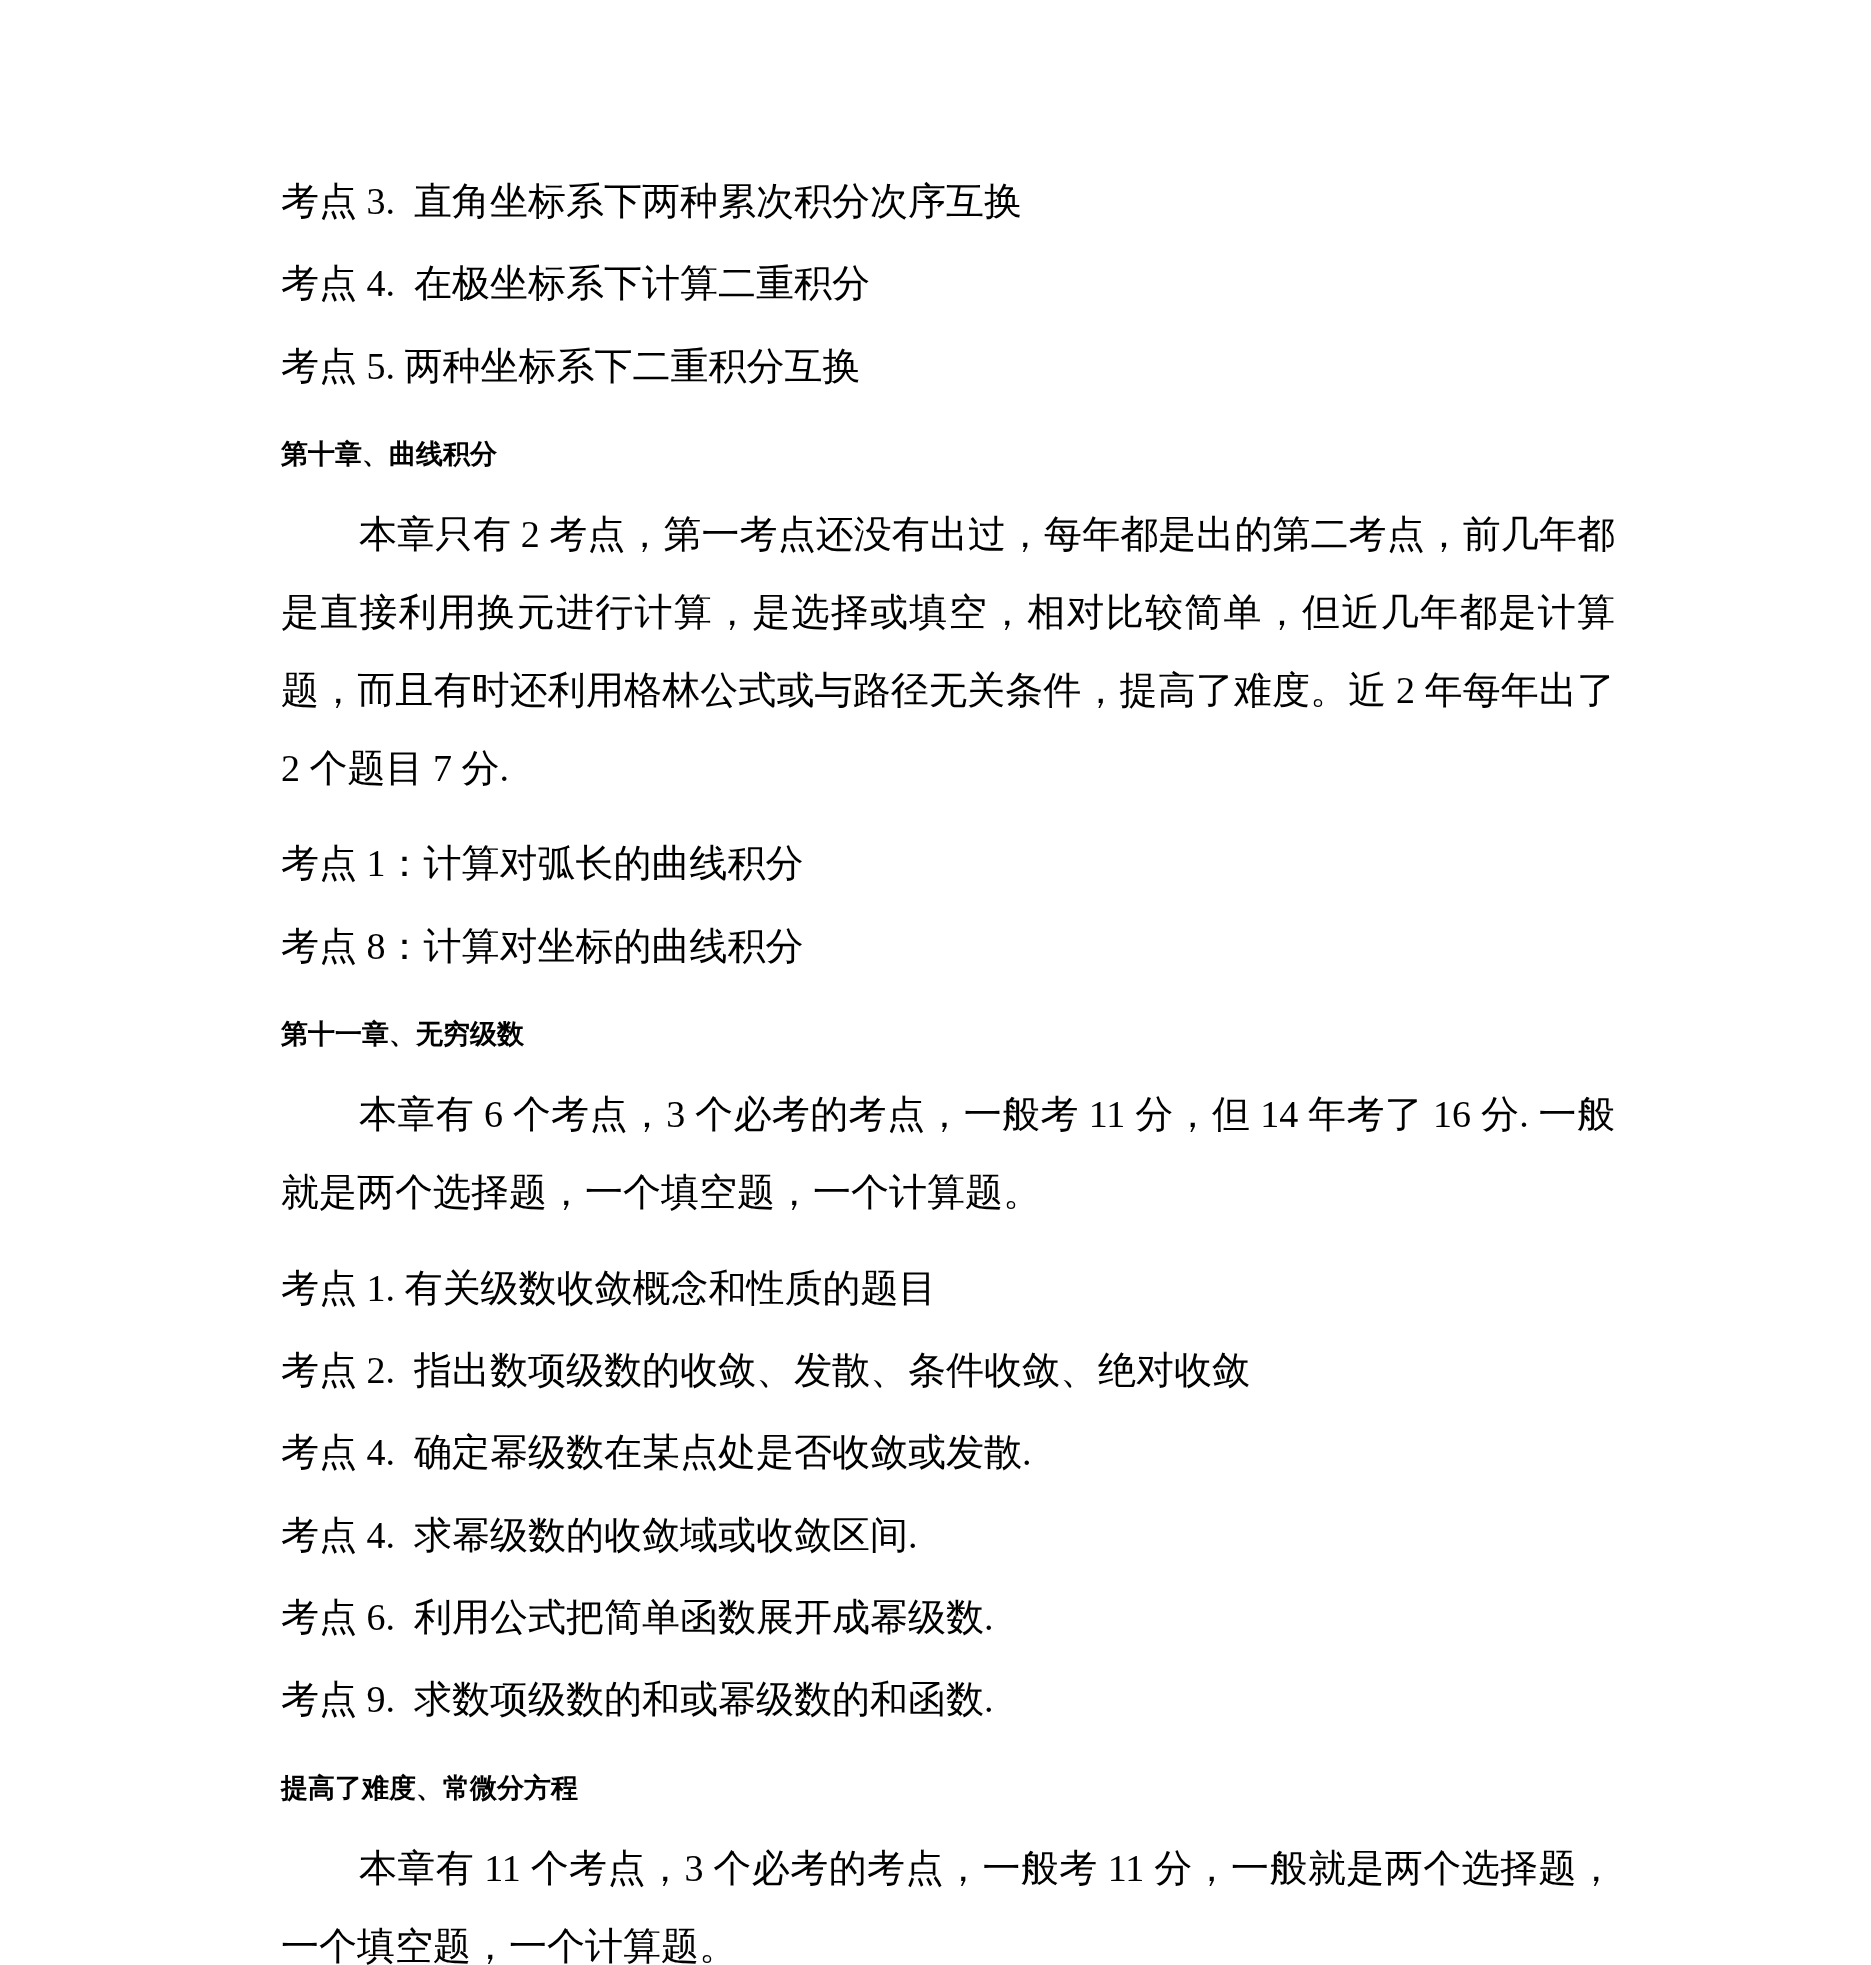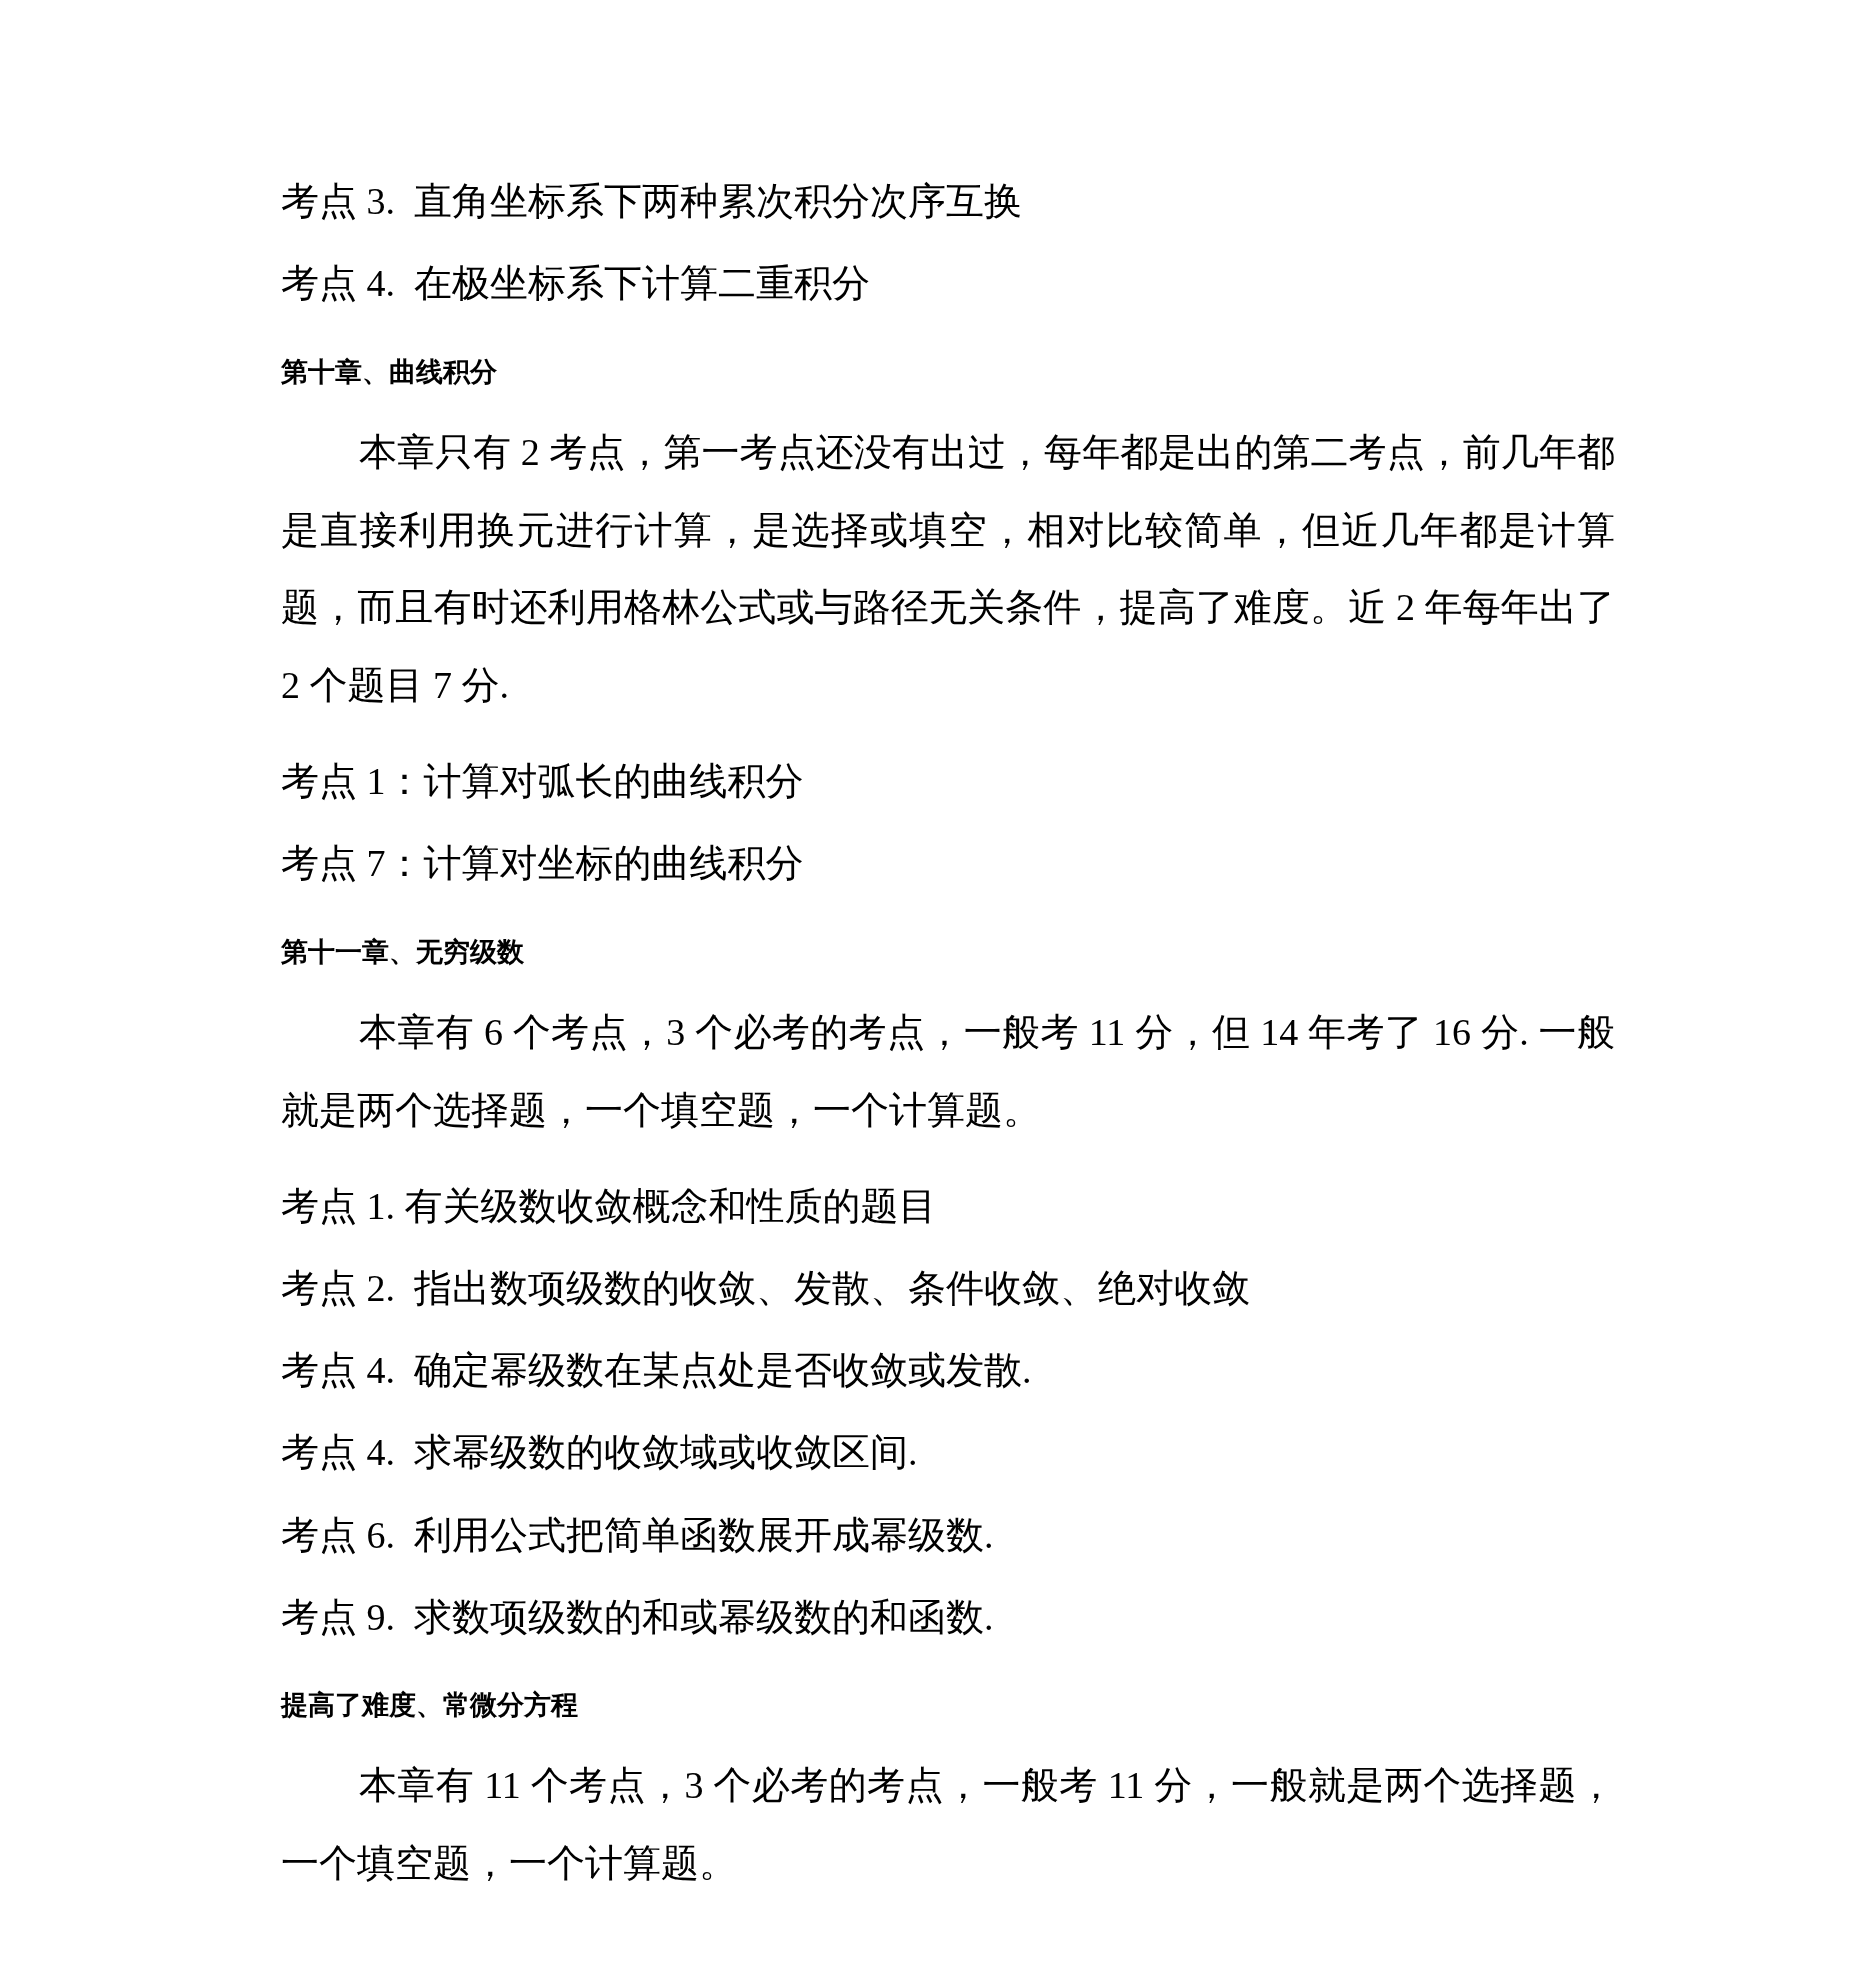--- a/index.html
+++ b/index.html
@@ -41,24 +41,25 @@
     margin: 11.8px 0 19.7px 0;
   }
 </style>
 </head>
 <body>
 
 <div class="page">
   <div class="content">
       <div class="topic">考点 3.  直角坐标系下两种累次积分次序互换</div>
       <div class="topic">考点 4.  在极坐标系下计算二重积分</div>
+      <div class="topic">考点 5. 两种坐标系下二重积分互换</div>
       <h2 class="heading">第十章、曲线积分</h2>
       <p class="para">本章只有 2 考点，第一考点还没有出过，每年都是出的第二考点，前几年都是直接利用换元进行计算，是选择或填空，相对比较简单，但近几年都是计算题，而且有时还利用格林公式或与路径无关条件，提高了难度。近 2 年每年出了 2 个题目 7 分.</p>
       <div class="topic">考点 1：计算对弧长的曲线积分</div>
-      <div class="topic">考点 7：计算对坐标的曲线积分</div>
+      <div class="topic">考点 8：计算对坐标的曲线积分</div>
       <h2 class="heading">第十一章、无穷级数</h2>
       <p class="para">本章有 6 个考点，3 个必考的考点，一般考 11 分，但 14 年考了 16 分. 一般就是两个选择题，一个填空题，一个计算题。</p>
       <div class="topic">考点 1. 有关级数收敛概念和性质的题目</div>
       <div class="topic">考点 2.  指出数项级数的收敛、发散、条件收敛、绝对收敛</div>
       <div class="topic">考点 4.  确定幂级数在某点处是否收敛或发散.</div>
       <div class="topic">考点 4.  求幂级数的收敛域或收敛区间.</div>
       <div class="topic">考点 6.  利用公式把简单函数展开成幂级数.</div>
       <div class="topic">考点 9.  求数项级数的和或幂级数的和函数.</div>
       <h2 class="heading">提高了难度、常微分方程</h2>
       <p class="para">本章有 11 个考点，3 个必考的考点，一般考 11 分，一般就是两个选择题，一个填空题，一个计算题。</p>

